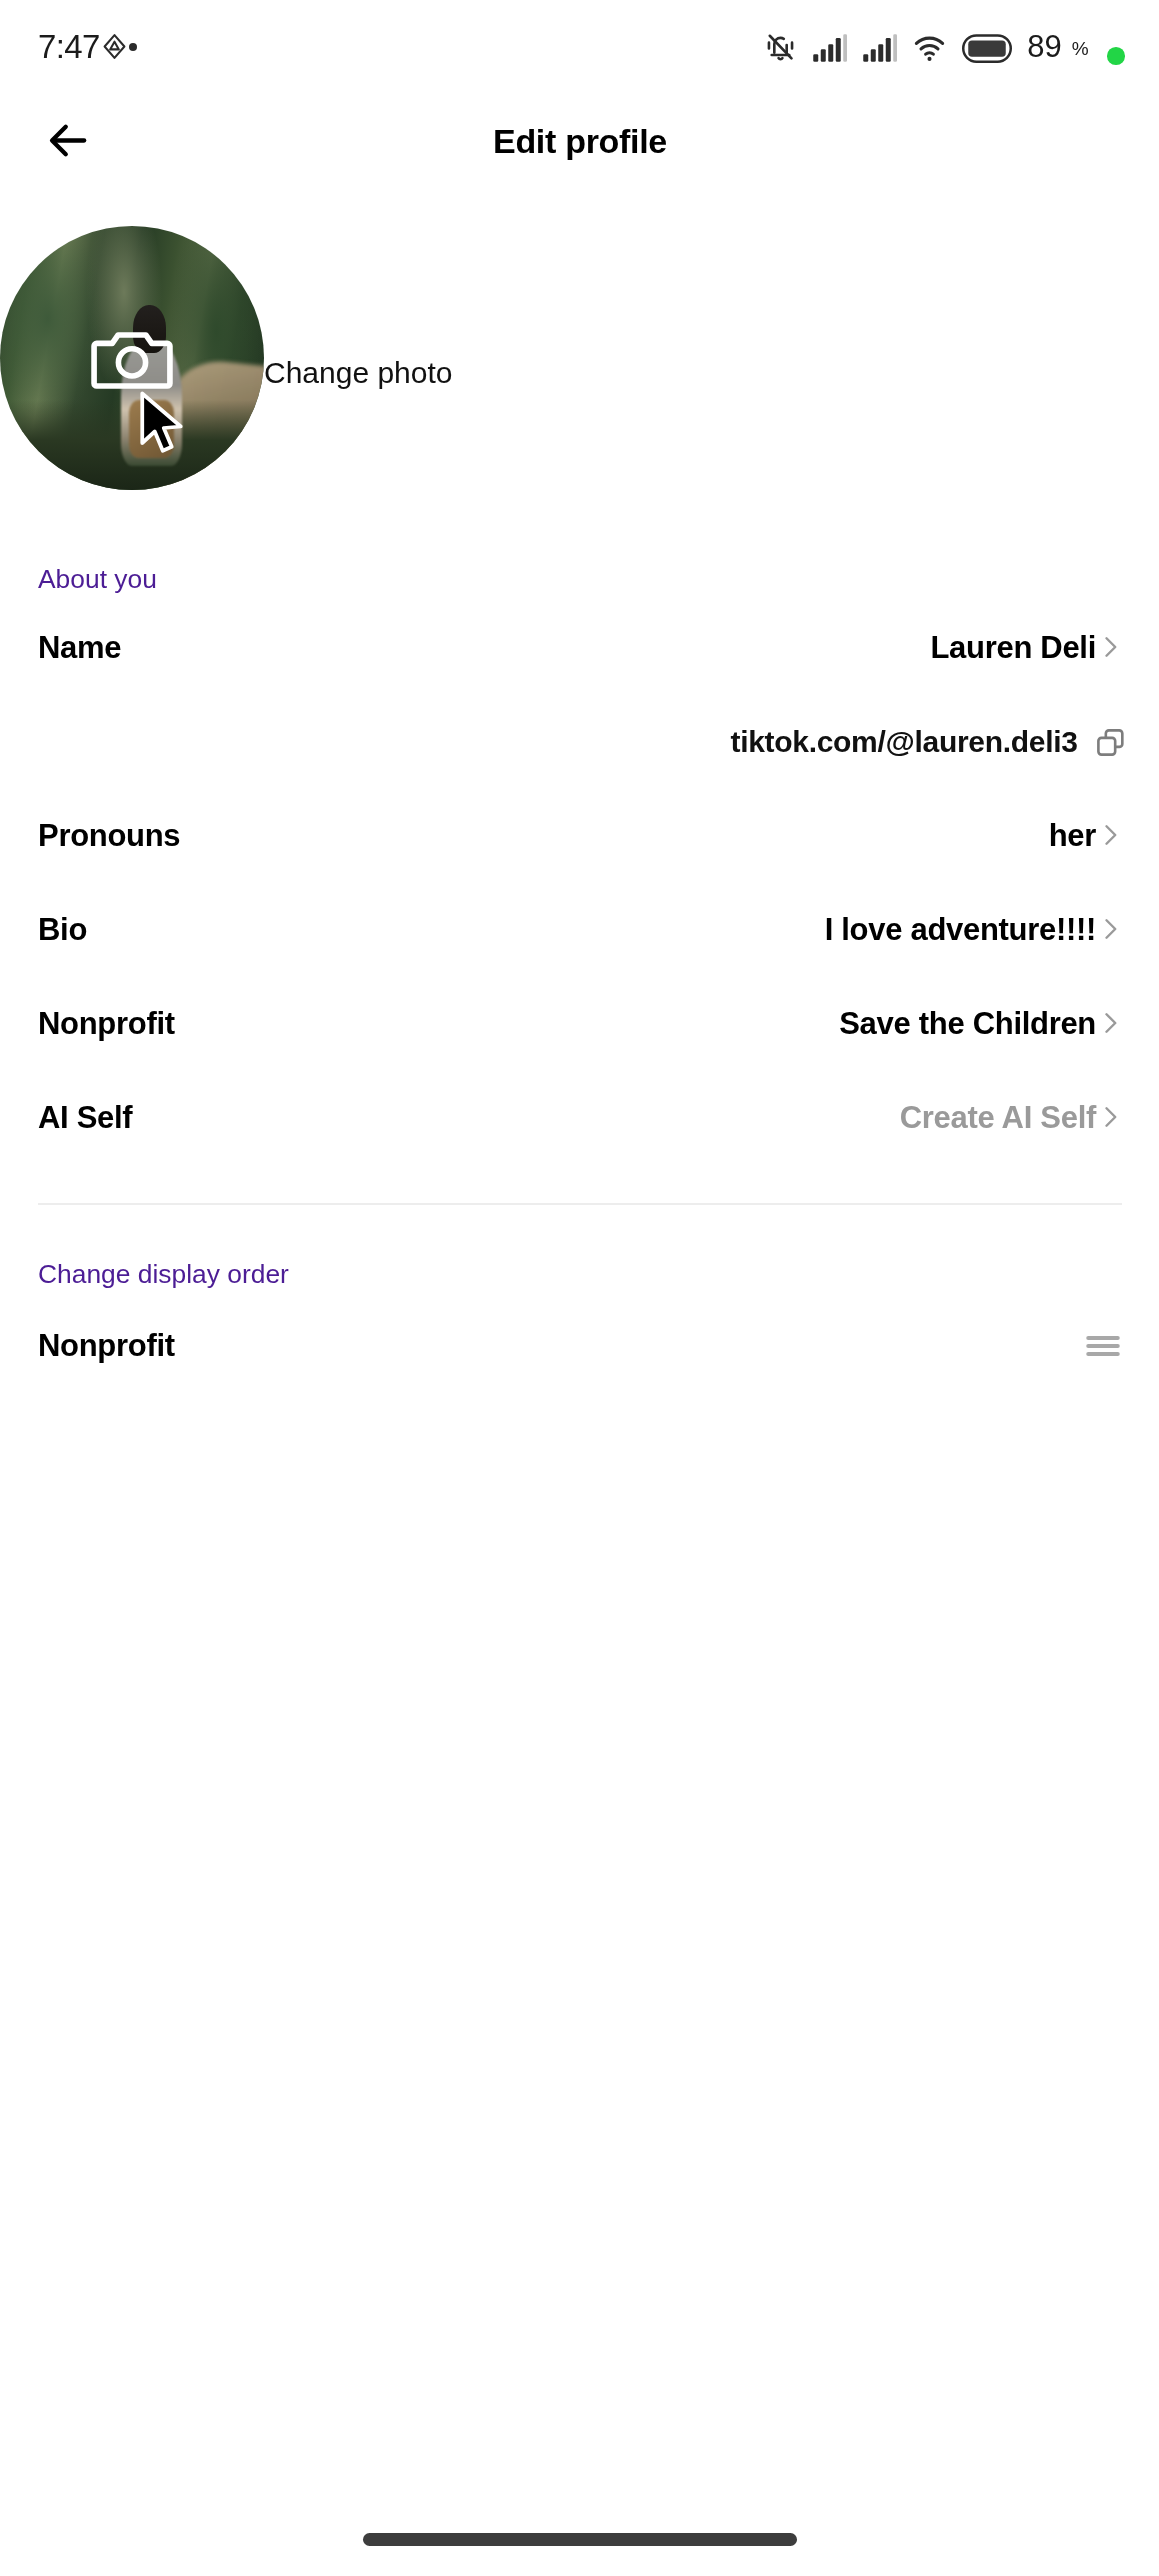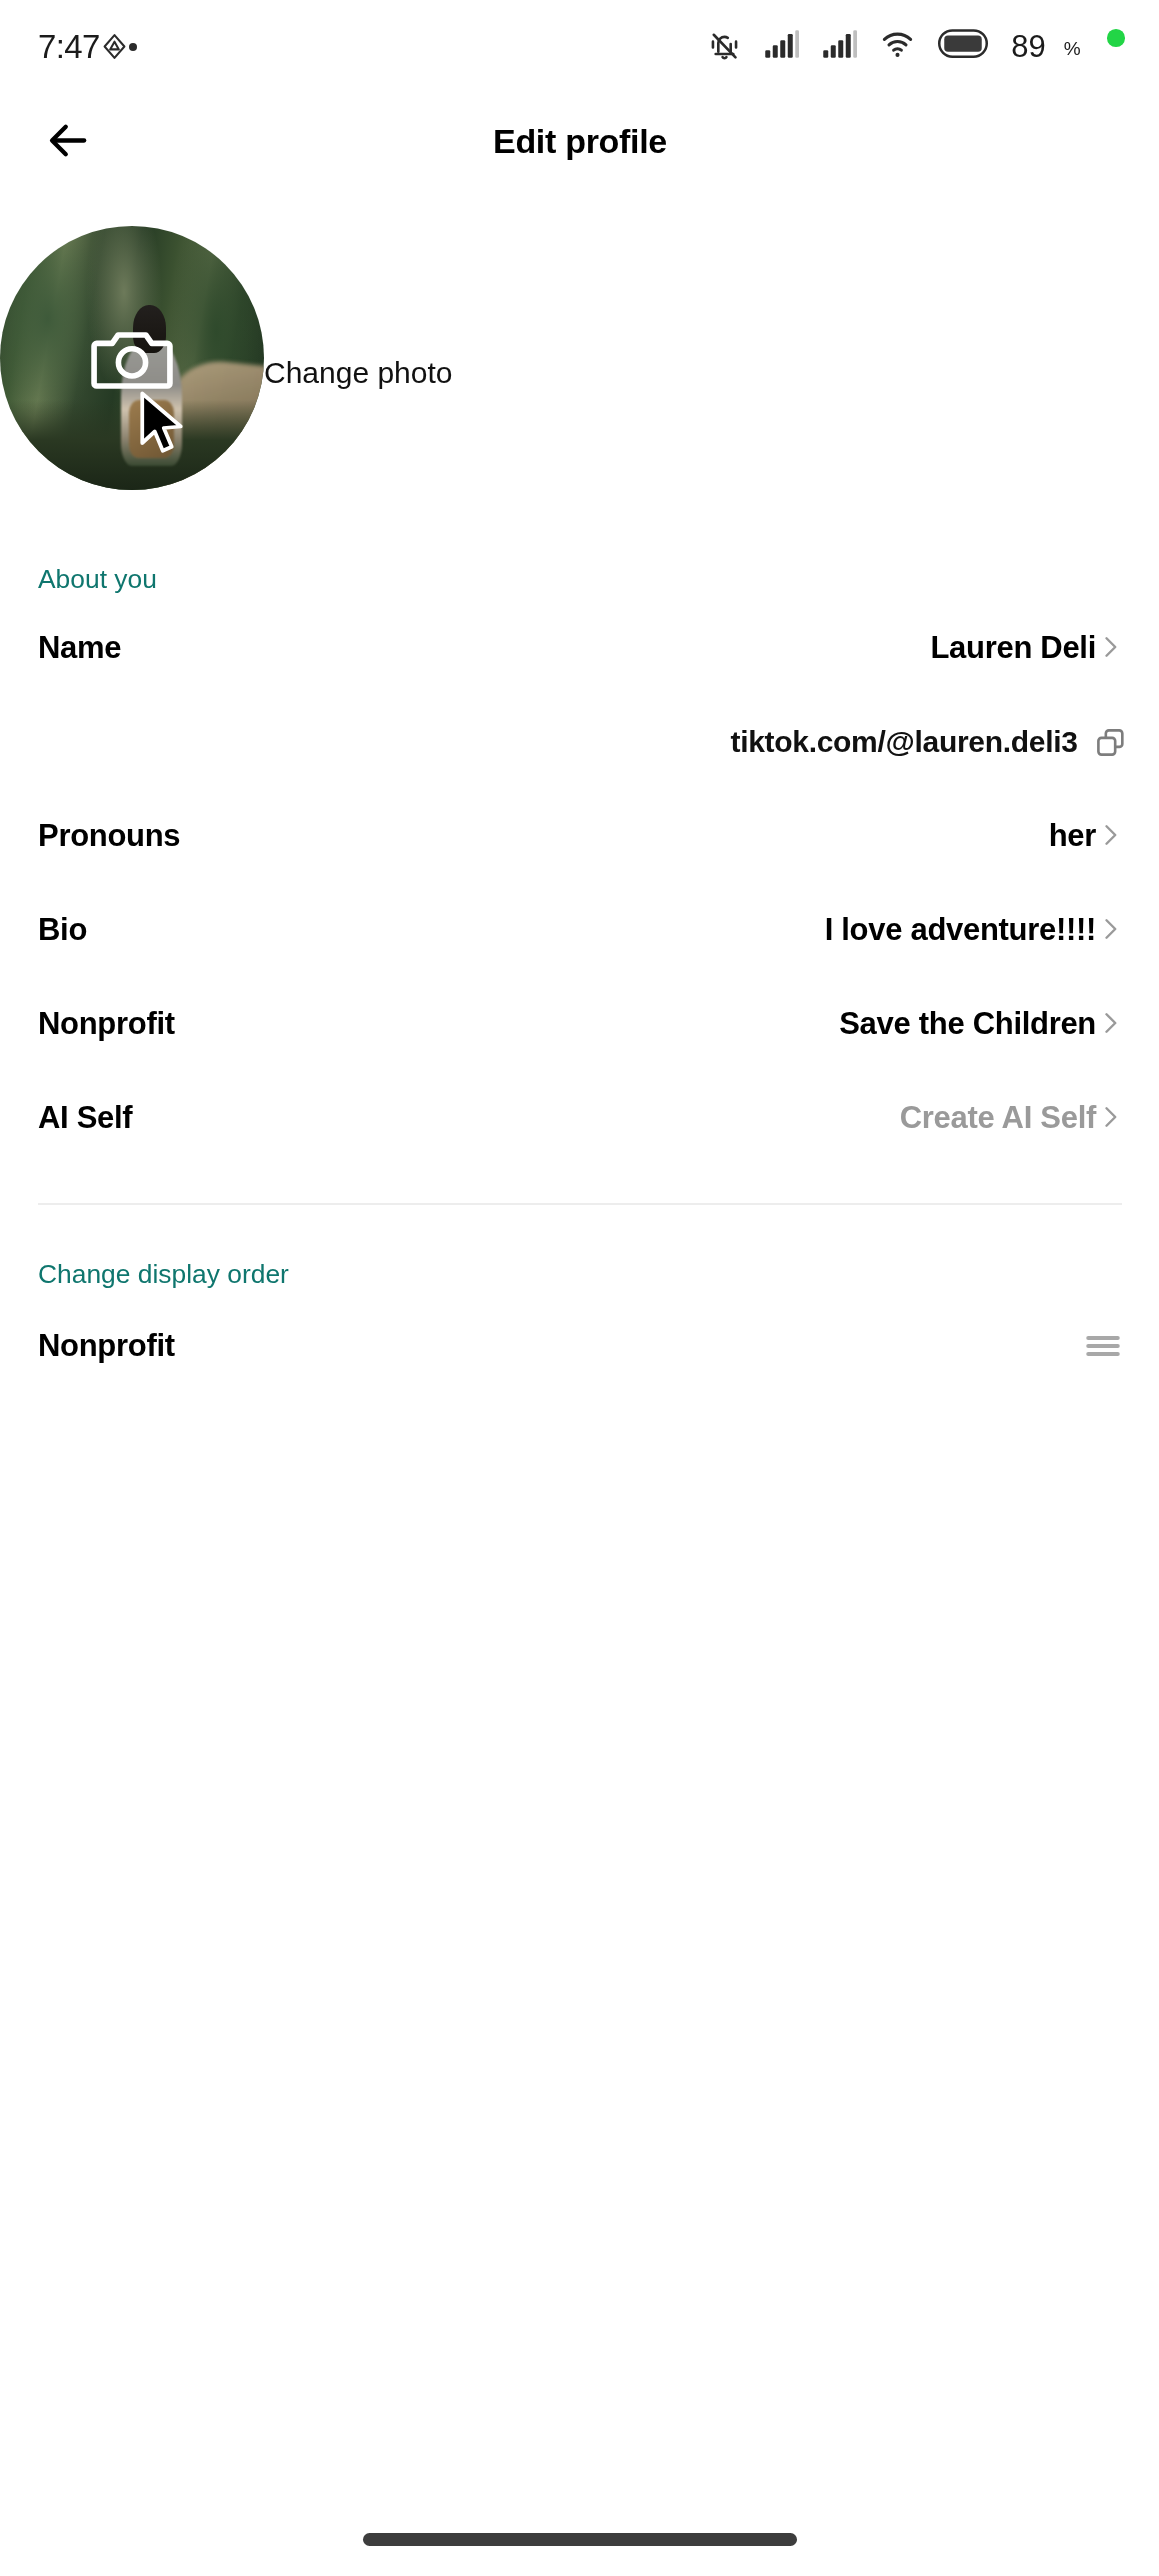--- a/index.html
+++ b/index.html
@@ -14,21 +14,21 @@
 
   
   .statusbar {
     height:94px;
     display:flex; align-items:center; justify-content:space-between;
     padding:0 35px 0 38px;
   }
   .sb-left { display:flex; align-items:center; }
   .sb-time { font-size:33px; font-weight:400; color:#1b1b1b; letter-spacing:-0.6px; }
   .sb-dot-small { width:8.2px; height:8.2px; border-radius:50%; background:#2b2b2b; }
-  .sb-right { display:flex; align-items:flex-start; gap:23px; }
+  .sb-right { display:flex; align-items:flex-end; gap:15px; }
   .sb-battery-text { font-size:31px; font-weight:500; color:#1b1b1b; }
   .sb-battery-pct { font-size:19px; font-weight:500; color:#1b1b1b; margin-left:-5px; align-self:flex-end; padding-bottom:5px;}
   .green-dot { width:17.6px; height:17.6px; border-radius:50%; background:#22d546; margin-left:3.8px; }
 
   
   .header {
     height:94px;
     display:flex; align-items:center;
     position:relative;
     padding:0 38px;
@@ -105,21 +105,21 @@
     position:absolute; left:52%; top:62%;
   }
   .change-photo {
     margin-top:29px;
     font-size:30px; color:#111; font-weight:400;
     cursor:pointer;
   }
 
   
   .section-label {
-    font-size:26.4px; color:#0f766e; font-weight:400;
+    font-size:26.4px; color:#4c1d95; font-weight:400;
     padding:0 38px;
   }
   .about-label { margin-top:74px; }
 
   .rows { margin-top:6.3px; }
   .row {
     height:94px;
     display:flex; align-items:center; justify-content:space-between;
     padding:0 36px 0 38px;
     cursor:pointer;

